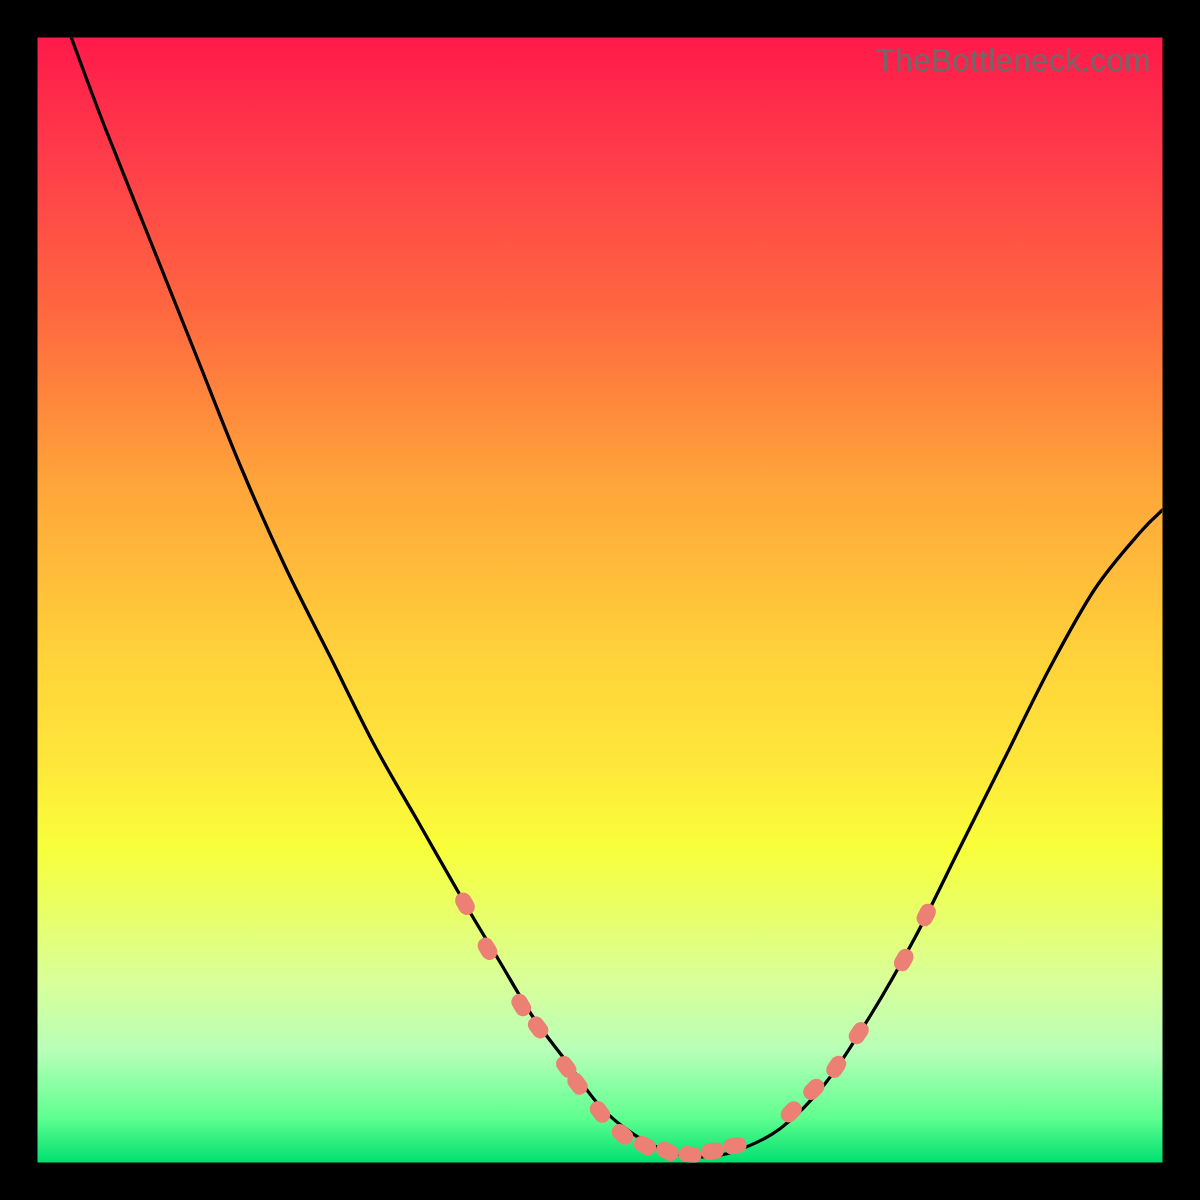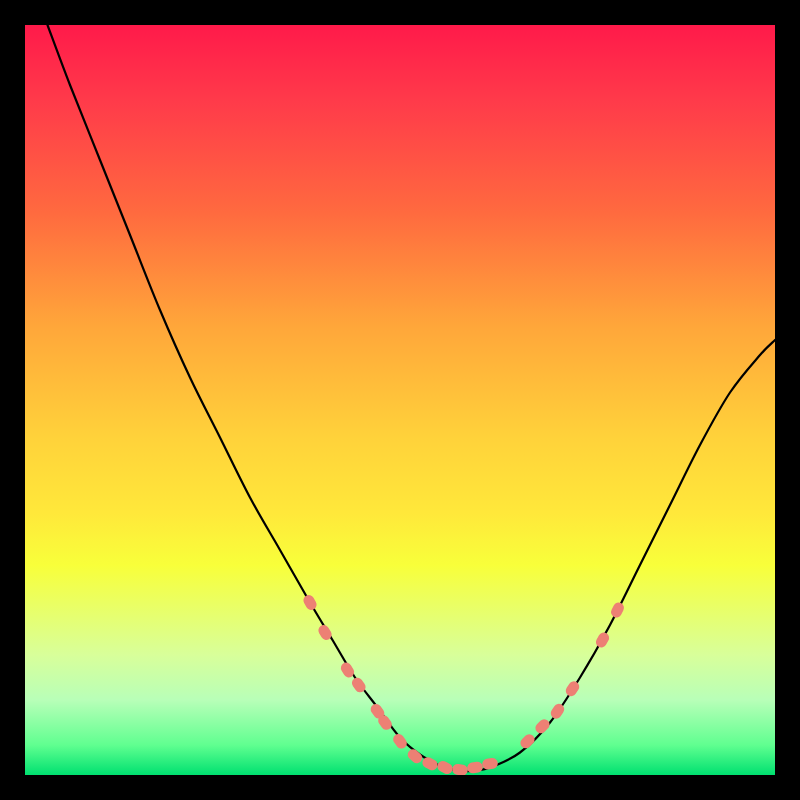--- a/index.html
+++ b/index.html
@@ -46,20 +46,21 @@
     top: 0;
     width: 750px;
     height: 750px;
     pointer-events: none;
   }
 </style>
 </head>
 <body>
 <div class="frame">
   <div class="plot">
+    <div class="watermark">TheBottleneck.com</div>
     <svg class="curve" viewBox="0 0 750 750">
       <g>
         <path id="main-path" d="M 22.50 0.00 C 26.25 10.00, 36.25 37.50, 45.00 60.00 C 53.75 82.50, 65.00 110.00, 75.00 135.00 C 85.00 160.00, 95.00 185.00, 105.00 210.00 C 115.00 235.00, 125.00 261.25, 135.00 285.00 C 145.00 308.75, 155.00 331.25, 165.00 352.50 C 175.00 373.75, 185.00 392.50, 195.00 412.50 C 205.00 432.50, 215.00 453.75, 225.00 472.50 C 235.00 491.25, 245.00 507.50, 255.00 525.00 C 265.00 542.50, 276.25 562.50, 285.00 577.50 C 293.75 592.50, 300.00 602.50, 307.50 615.00 C 315.00 627.50, 322.50 641.25, 330.00 652.50 C 337.50 663.75, 345.00 672.50, 352.50 682.50 C 360.00 692.50, 367.50 704.38, 375.00 712.50 C 382.50 720.63, 390.00 726.25, 397.50 731.25 C 405.00 736.25, 412.50 740.00, 420.00 742.50 C 427.50 745.00, 435.00 746.25, 442.50 746.25 C 450.00 746.25, 456.25 745.63, 465.00 742.50 C 473.75 739.38, 485.00 735.00, 495.00 727.50 C 505.00 720.00, 515.00 710.00, 525.00 697.50 C 535.00 685.00, 545.00 668.75, 555.00 652.50 C 565.00 636.25, 575.00 618.75, 585.00 600.00 C 595.00 581.25, 605.00 560.00, 615.00 540.00 C 625.00 520.00, 635.00 500.00, 645.00 480.00 C 655.00 460.00, 665.00 438.75, 675.00 420.00 C 685.00 401.25, 695.00 382.50, 705.00 367.50 C 715.00 352.50, 727.50 338.75, 735.00 330.00 C 742.50 321.25, 747.50 317.50, 750.00 315.00" fill="none" stroke="#000000" stroke-width="2.2" stroke-linecap="round"></path>
       </g>
       <g id="marker-layer">
           <g transform="translate(285.00 577.50) rotate(60.3)">
             <rect x="-7.80" y="-5.40" width="15.60" height="10.80" rx="5.40" fill="#ed8074" stroke="#c95a50" stroke-width="0"></rect>
           </g>
           <g transform="translate(300.00 607.50) rotate(59.0)">
             <rect x="-7.80" y="-5.40" width="15.60" height="10.80" rx="5.40" fill="#ed8074" stroke="#c95a50" stroke-width="0"></rect>

